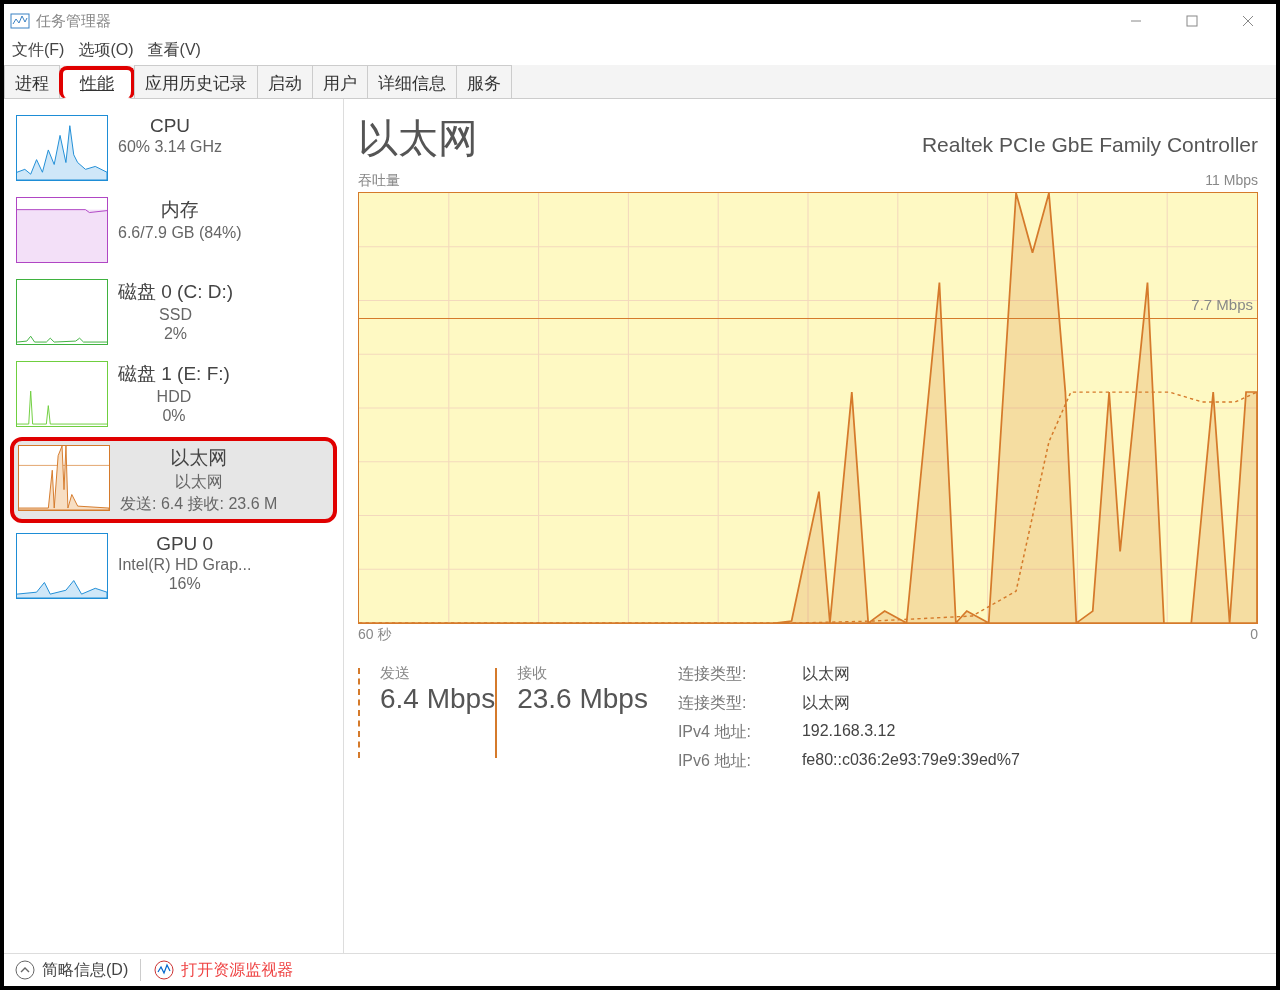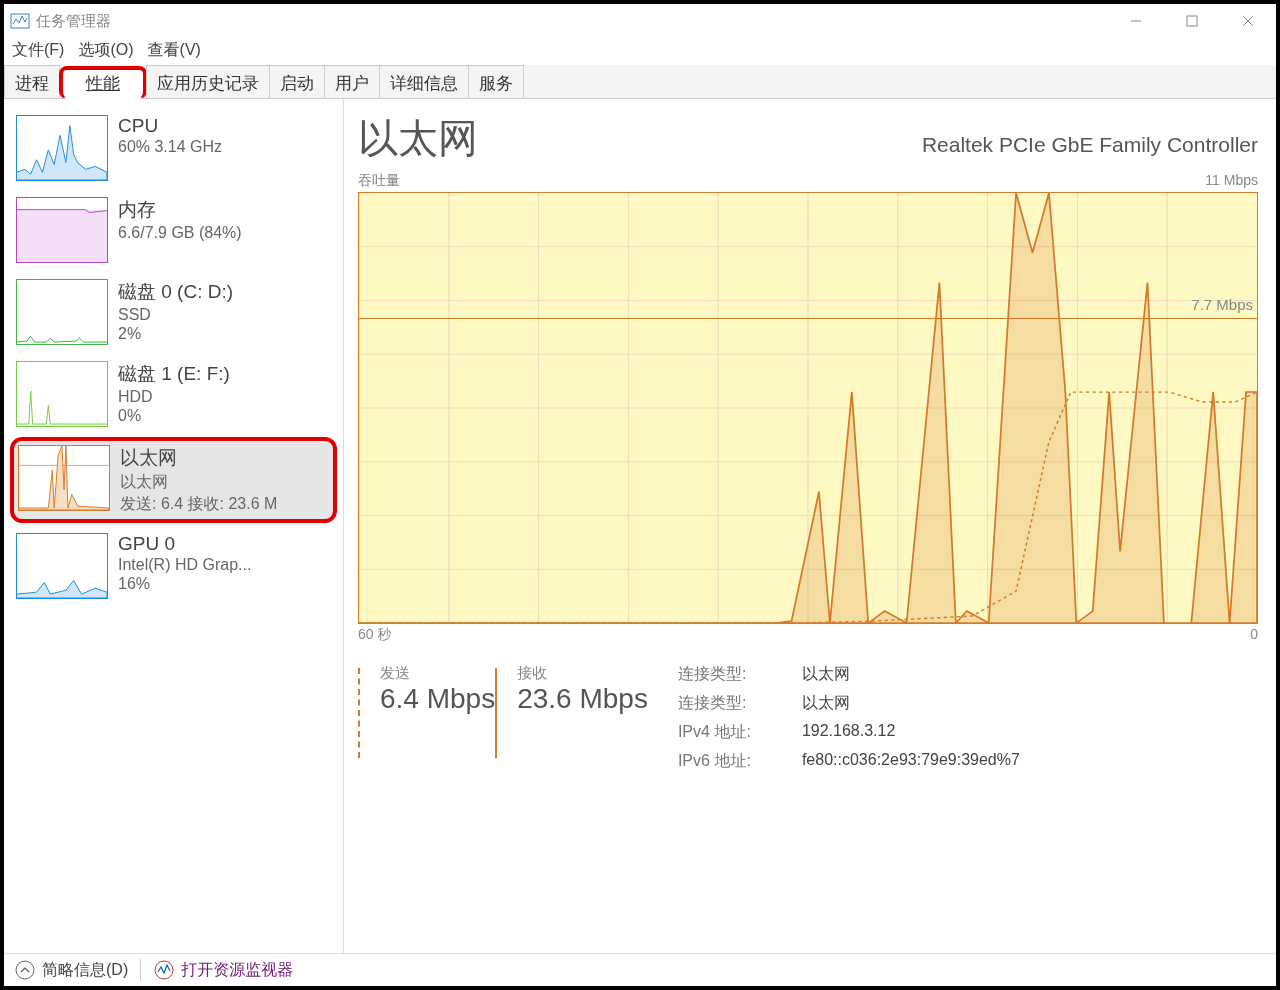--- a/index.html
+++ b/index.html
@@ -36,31 +36,31 @@
     padding: 6px 10px;
     font-size:17px;
     color:#333;
     border: 1px solid #ccc;
     border-bottom: none;
     background:#f4f4f4;
     margin-right:-1px;
     position: relative;
   }
   .tab.active { background:#fff; border-bottom:1px solid #fff; top:1px; }
-  .tab-highlight { border:4px solid #e00000; border-radius:8px; padding:2px 23px;text-decoration:underline; }
+  .tab-highlight { border:4px solid #e00000; border-radius:8px; padding:2px 17px;text-decoration:underline; }
   
   .body { flex:1; display:flex; overflow:hidden; }
   .sidebar { width:340px; border-right:1px solid #ddd; padding:10px 6px; display:flex; flex-direction:column; gap:4px; overflow:hidden; }
   .side-item { display:flex; gap:10px; padding:6px 6px; border-radius:2px; align-items:flex-start; }
   .side-item.selected { background:#e6e6e6; border:4px solid #e00000; border-radius:12px; padding:4px 4px; }
   .thumb {
     width:92px; height:66px; background:#fff; border:1px solid #1e8dd6; position:relative; overflow:hidden; flex-shrink:0;
   }
   .thumb svg { width:100%; height:100%; display:block; }
-  .side-labels { display:flex; flex-direction:column; gap:1px; }
+  .side-labels { display:flex; flex-direction:column; gap:1px;text-align:center; }
   .side-title { font-size:19px; color:#444; }
   .side-sub { font-size:16px; color:#666; }
   .side-sub2 { font-size:16px; color:#666; }
   
   .main { flex:1; padding:12px 18px 0 14px; display:flex; flex-direction:column; }
   .main-head { display:flex; align-items:baseline; }
   .main-title { font-size:40px; color:#555; font-weight:400; }
   .main-sub { margin-left:auto; font-size:21px; color:#555; }
   .graph-labels { display:flex; font-size:14px; color:#888; margin-top:6px; }
   .graph-labels .right { margin-left:auto; }
@@ -81,21 +81,21 @@
   .metric-name { font-size:15px; color:#888; }
   .metric-value { font-size:28px; color:#555; }
   .info-col { display:flex; flex-direction:column; gap:8px; }
   .info-row { display:flex; gap:14px; font-size:16px; color:#777; }
   .info-label { width:110px; }
   .info-val { color:#444; }
   
   .footer { height:33px; border-top:1px solid #ddd; display:flex; align-items:center; gap:6px; padding:0 10px; font-size:16px; color:#444; }
   .footer .circleicon { width:22px; height:22px; }
   .footer .sep { width:1px; height:22px; background:#ccc; margin:0 6px; }
-  .footer .link { color:#701a75; }
+  .footer .link { color:#ef4444; }
 </style>
 </head>
 <body>
 
 <div class="titlebar">
   <svg class="appicon" viewBox="0 0 20 20">
       <rect x="1" y="3" width="18" height="14" fill="none" stroke="#3a82c4"></rect>
       <polyline points="3,13 6,8 9,12 12,5 15,11 17,7" fill="none" stroke="#3a82c4"></polyline>
     </svg>
   <span>任务管理器</span>

